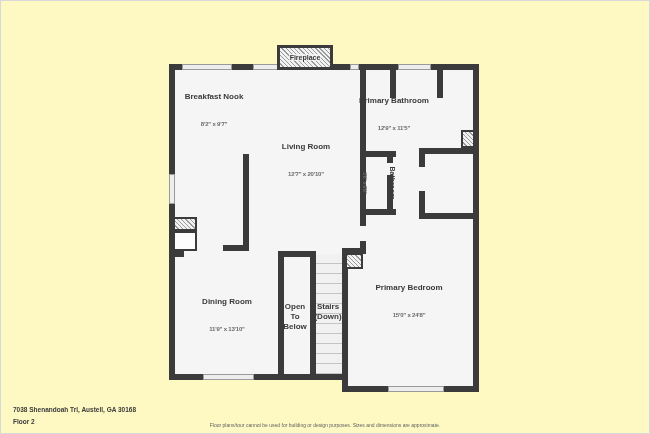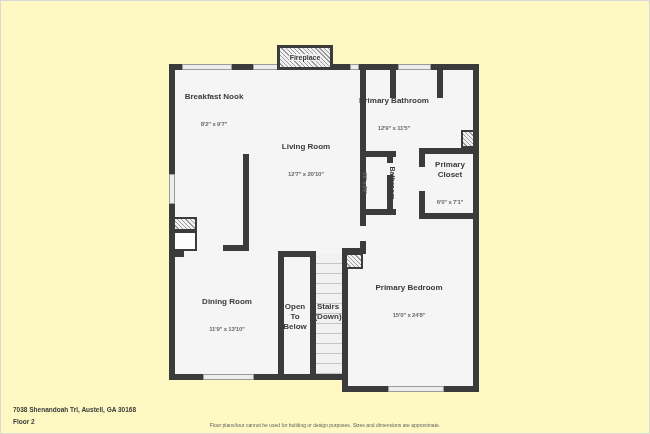--- a/index.html
+++ b/index.html
@@ -104,25 +104,20 @@
     <div class="rdims">12'7" x 20'10"</div>
   </div>
   <div class="rlabel" id="lbl-pbath">
     <div class="rname">Primary Bathroom</div>
     <div class="rdims">12'9" x 11'5"</div>
   </div>
   <div class="rlabel" id="lbl-bath">
     <div class="rname">Bathroom</div>
     <div class="rdims">3'6" x 6'9"</div>
   </div>
-  <div class="rlabel" id="lbl-closet">
-    <div class="rname">Primary
-Closet</div>
-    <div class="rdims">6'0" x 7'1"</div>
-  </div>
   <div class="rlabel" id="lbl-dining">
     <div class="rname">Dining Room</div>
     <div class="rdims">11'9" x 13'10"</div>
   </div>
   <div class="rlabel" id="lbl-stairs">
     <div class="rname">Stairs
 (Down)</div>
   </div>
   <div class="rlabel" id="lbl-open">
     <div class="rname">Open

